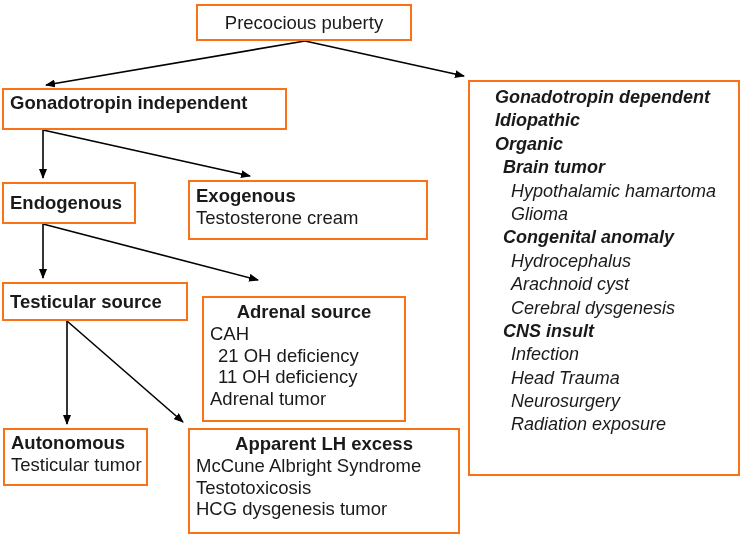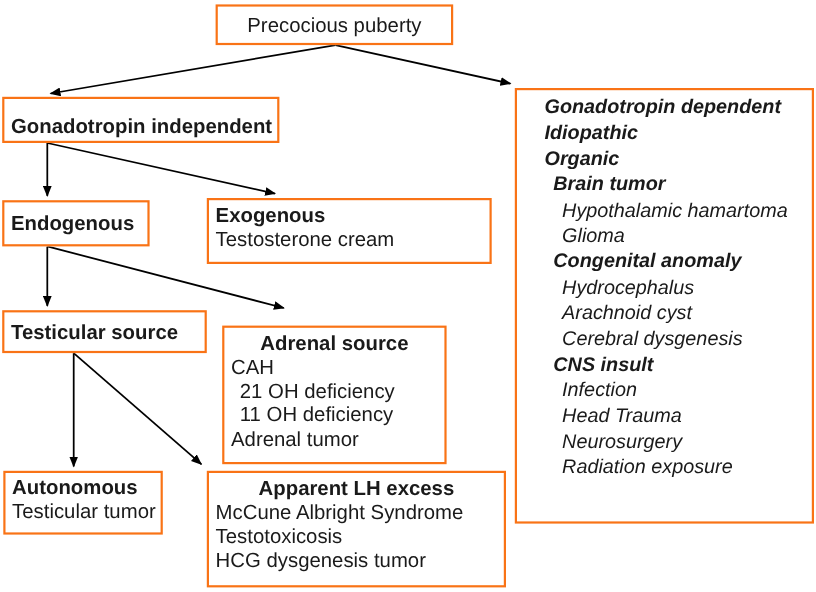--- a/index.html
+++ b/index.html
@@ -81,29 +81,29 @@
 
     <path d="M67,321 L67,424" stroke="#000000" stroke-width="1.6" fill="none" marker-end="url(#ah)"></path>
 
     <path d="M67,321 L183,422" stroke="#000000" stroke-width="1.6" fill="none" marker-end="url(#ah)"></path>
   </svg>
 
   <div class="box" style="left:196px; top:4px; width:216px; height:37px; display:flex; align-items:center; justify-content:center;">
     <div class="line">Precocious puberty</div>
   </div>
 
-  <div class="box" style="left:2px; top:88px; width:252px; height:42px; display:flex; align-items:flex-end;">
+  <div class="box" style="left:2px; top:88px; width:285px; height:42px; display:flex; align-items:flex-start;">
     <div class="hdr">Gonadotropin independent</div>
   </div>
 
   <div class="box" style="left:2px; top:182px; width:134px; height:42px; display:flex; align-items:center;">
     <div class="hdr">Endogenous</div>
   </div>
 
-  <div class="box" style="left:188px; top:180px; width:259px; height:60px; padding-top:3px;">
+  <div class="box" style="left:188px; top:180px; width:240px; height:60px; padding-top:3px;">
     <div class="hdr">Exogenous</div>
     <div class="line">Testosterone cream</div>
   </div>
 
   <div class="box" style="left:2px; top:282px; width:186px; height:39px; display:flex; align-items:center;">
     <div class="hdr">Testicular source</div>
   </div>
 
   <div class="box" style="left:202px; top:282px; width:204px; height:126px; padding-top:3px;margin-top:14px;">
     <div class="hdr hdr-center">Adrenal source</div>

